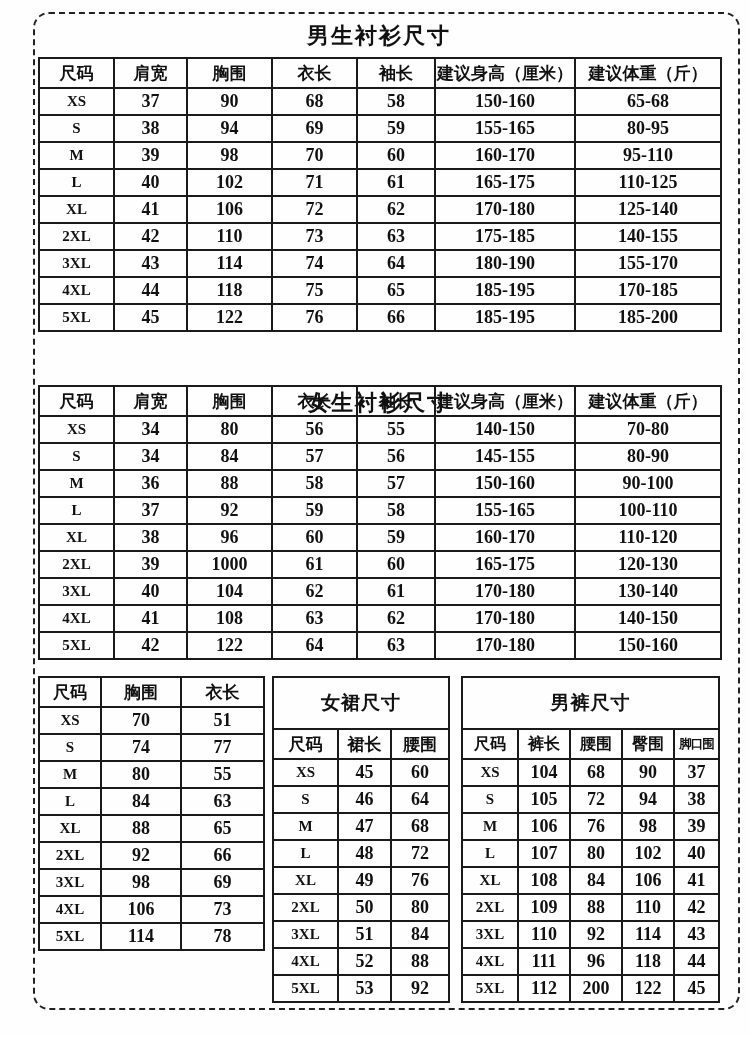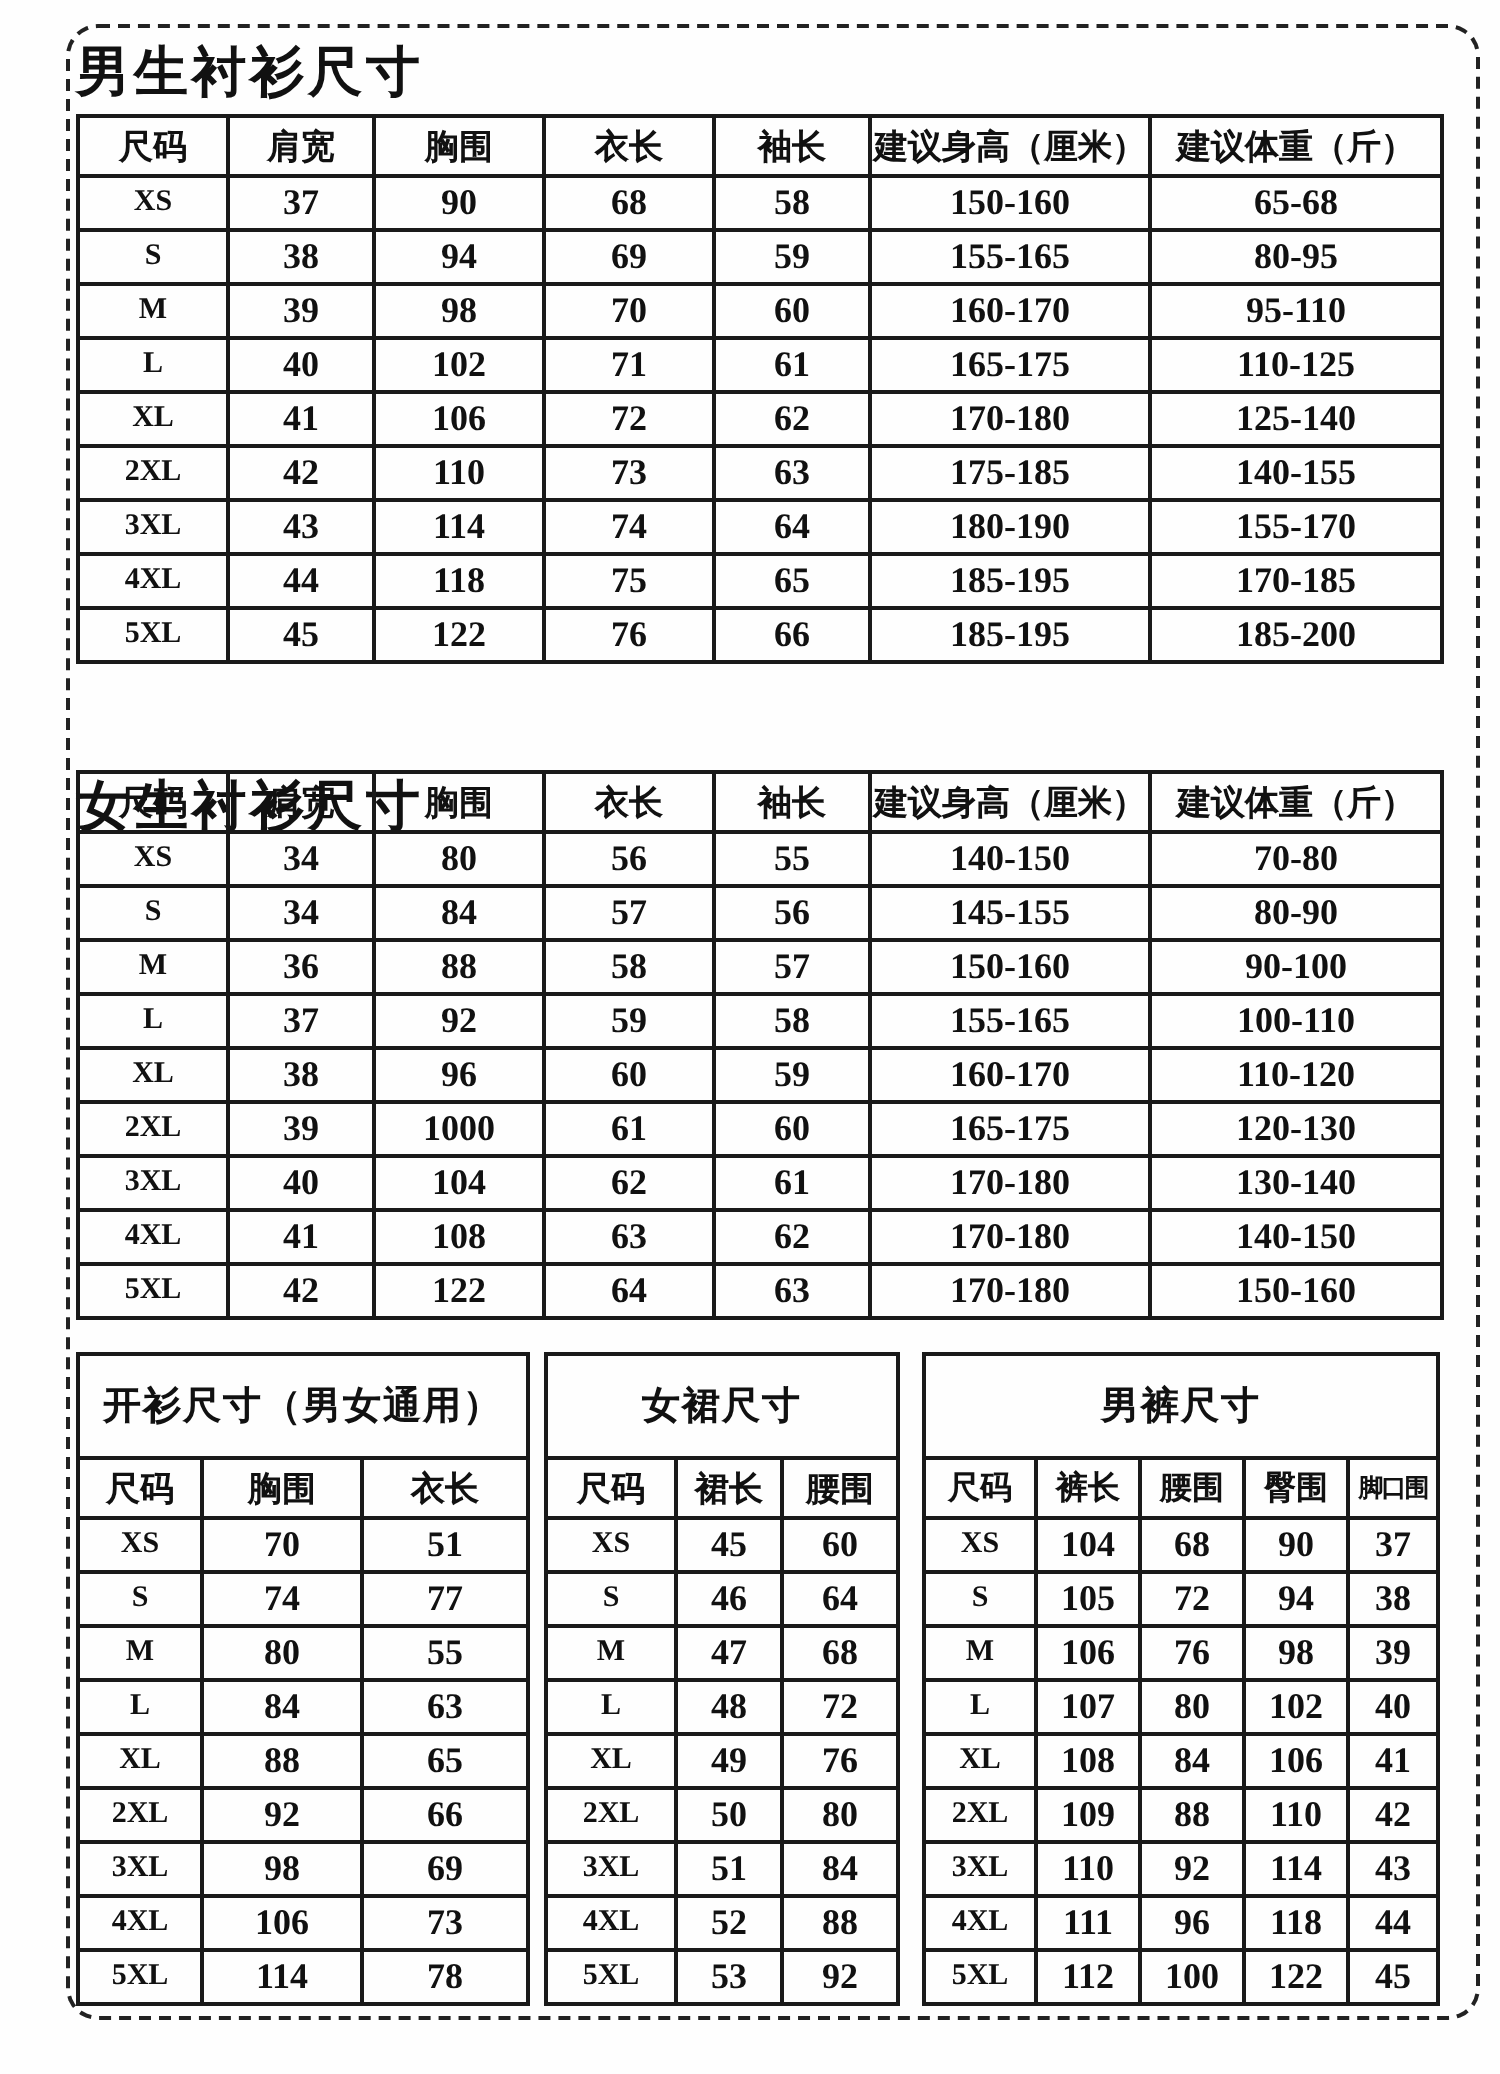--- a/index.html
+++ b/index.html
@@ -15,22 +15,22 @@
     position: absolute;
     left: 33px; top: 12px;
     width: 707px; height: 998px;
     border: 2px dashed #222;
     border-radius: 16px;
     pointer-events: none;
   }
   .section-title {
     position: absolute;
     left: 38px; width: 682px;
-    text-align: left;
-    font-size: 27px;
+    text-align: center;
+    font-size: 22px;
     font-weight: bold;
     letter-spacing: 2px;
   }
   #men-title   { top: 18px;  height: 36px; line-height: 36px; }
   #women-title { top: 344px; height: 36px; line-height: 36px; margin-top: 41px; }
 
   table {
     position: absolute;
     border-collapse: collapse;
     table-layout: fixed;
@@ -286,23 +286,20 @@
   </table>
 
 <table id="cardigan-table" class="bottom-table">
   <colgroup>
     <col style="width:62px">
       <col style="width:80px">
       <col style="width:83px">
   </colgroup>
 <thead>
       <tr>
-        <th colspan="3" class="title-cell">开衫尺寸（男女通用）</th>
-      </tr>
-      <tr>
         <th class="col-header">尺码</th>
         <th class="col-header">胸围</th>
         <th class="col-header">衣长</th>
       </tr>
     </thead>
     <tbody>
       <tr>
         <td>XS</td>
         <td>70</td>
         <td>51</td>
@@ -488,18 +485,18 @@
       <tr>
         <td>4XL</td>
         <td>111</td>
         <td>96</td>
         <td>118</td>
         <td>44</td>
       </tr>
       <tr>
         <td>5XL</td>
         <td>112</td>
-        <td>100</td>
+        <td>200</td>
         <td>122</td>
         <td>45</td>
       </tr>
     </tbody>
   </table>
 
 </body></html>

